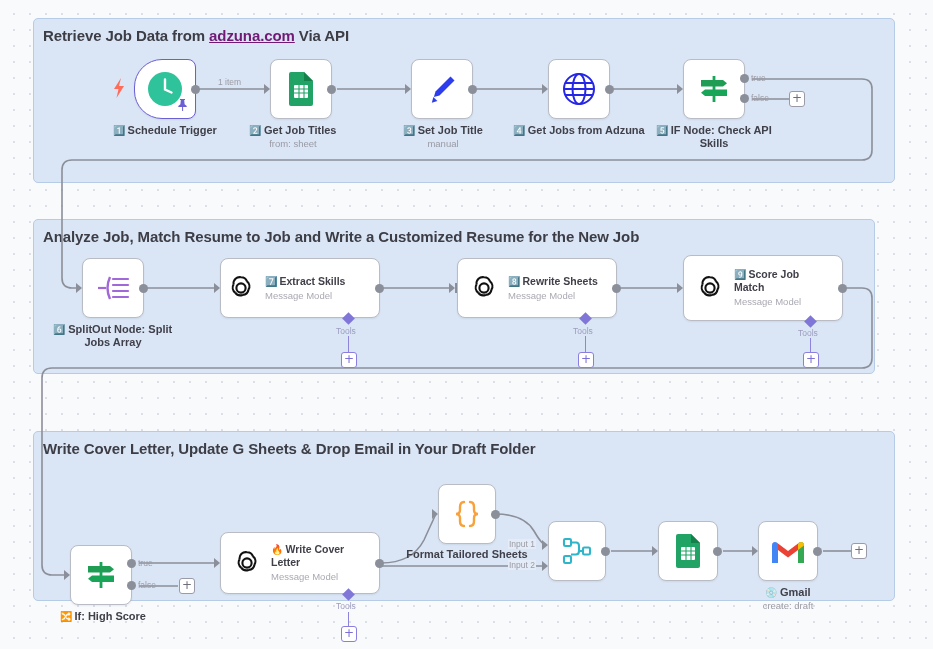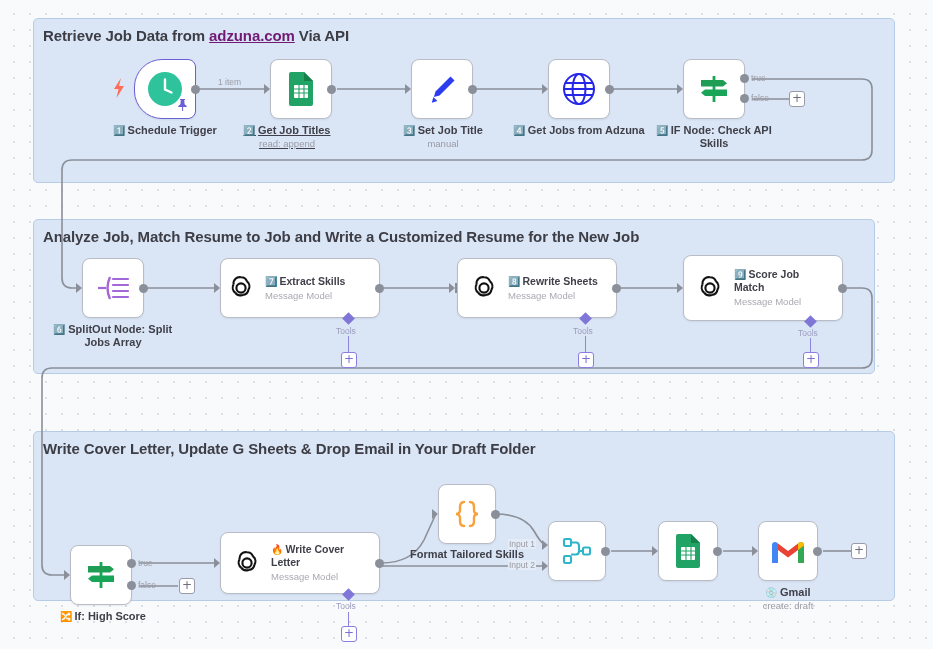--- a/index.html
+++ b/index.html
@@ -192,23 +192,23 @@
     <span>
       <svg class="icn" width="30" height="34" viewBox="0 0 30 34">
         <path d="M3 2 a2 2 0 0 1 2-2 h13 l9 9 v23 a2 2 0 0 1-2 2 H5 a2 2 0 0 1-2-2 Z" fill="#21a366"></path>
         <path d="M18 0 l9 9 h-9 Z" fill="#14804a"></path>
         <rect x="8" y="13" width="14" height="13" rx="1" fill="#fff"></rect>
         <path d="M8 17 h14 M8 21 h14 M13 13 v13 M18 13 v13" stroke="#21a366" stroke-width="1.1"></path>
       </svg>
     </span>
   </div>
   <div class="dot" style="left:327px;top:85px;"></div>
-  <div class="caption" style="left:227px;top:124px;width:120px;text-decoration:underline;">
+  <div class="caption" style="left:233px;top:124px;width:120px;">
     <span class="emoji">2️⃣</span><span>Get Job Titles</span>
-    <span class="sub">read: append</span>
+    <span class="sub">from: sheet</span>
   </div>
 
   <div class="arrowin" style="left:405px;top:84px;"></div>
   <div class="node square" style="left:411px;top:59px;width:62px;height:60px;">
     <span>
       <svg class="icn" width="32" height="32" viewBox="0 0 32 32">
         <path d="M24.5 3.5 l4 4 -15 15 -5.6 1.6 1.6-5.6 Z" fill="#2c3df0"></path>
         <path d="M7.4 24.1 l-1.6 5.6 5.6-1.6 Z" fill="#2c3df0"></path>
       </svg>
     </span>
@@ -386,21 +386,21 @@
   <div class="node square" style="left:438px;top:484px;width:58px;height:60px;">
     <span>
       <svg class="icn" width="32" height="32" viewBox="0 0 32 32">
         <path d="M13 4 q-4 0 -4 5 v3 q0 4 -4 4 q4 0 4 4 v3 q0 5 4 5" fill="none" stroke="#f9a13a" stroke-width="2.4" stroke-linecap="round"></path>
         <path d="M19 4 q4 0 4 5 v3 q0 4 4 4 q-4 0 -4 4 v3 q0 5 -4 5" fill="none" stroke="#f9a13a" stroke-width="2.4" stroke-linecap="round"></path>
       </svg>
     </span>
   </div>
   <div class="dot" style="left:491px;top:510px;"></div>
   <div class="caption" style="left:405px;top:548px;width:124px;">
-    <span>Format Tailored Skills</span>
+    <span>Format Tailored Sheets</span>
   </div>
 
   <div class="wirelabel boxed" style="left:508px;top:539px;">Input 1</div>
   <div class="wirelabel boxed" style="left:508px;top:560px;">Input 2</div>
 
   <div class="arrowin" style="left:542px;top:540px;"></div>
   <div class="arrowin" style="left:542px;top:561px;"></div>
   <div class="node square" style="left:548px;top:521px;width:58px;height:60px;">
     <span>
       <svg class="icn" width="32" height="30" viewBox="0 0 32 30">

